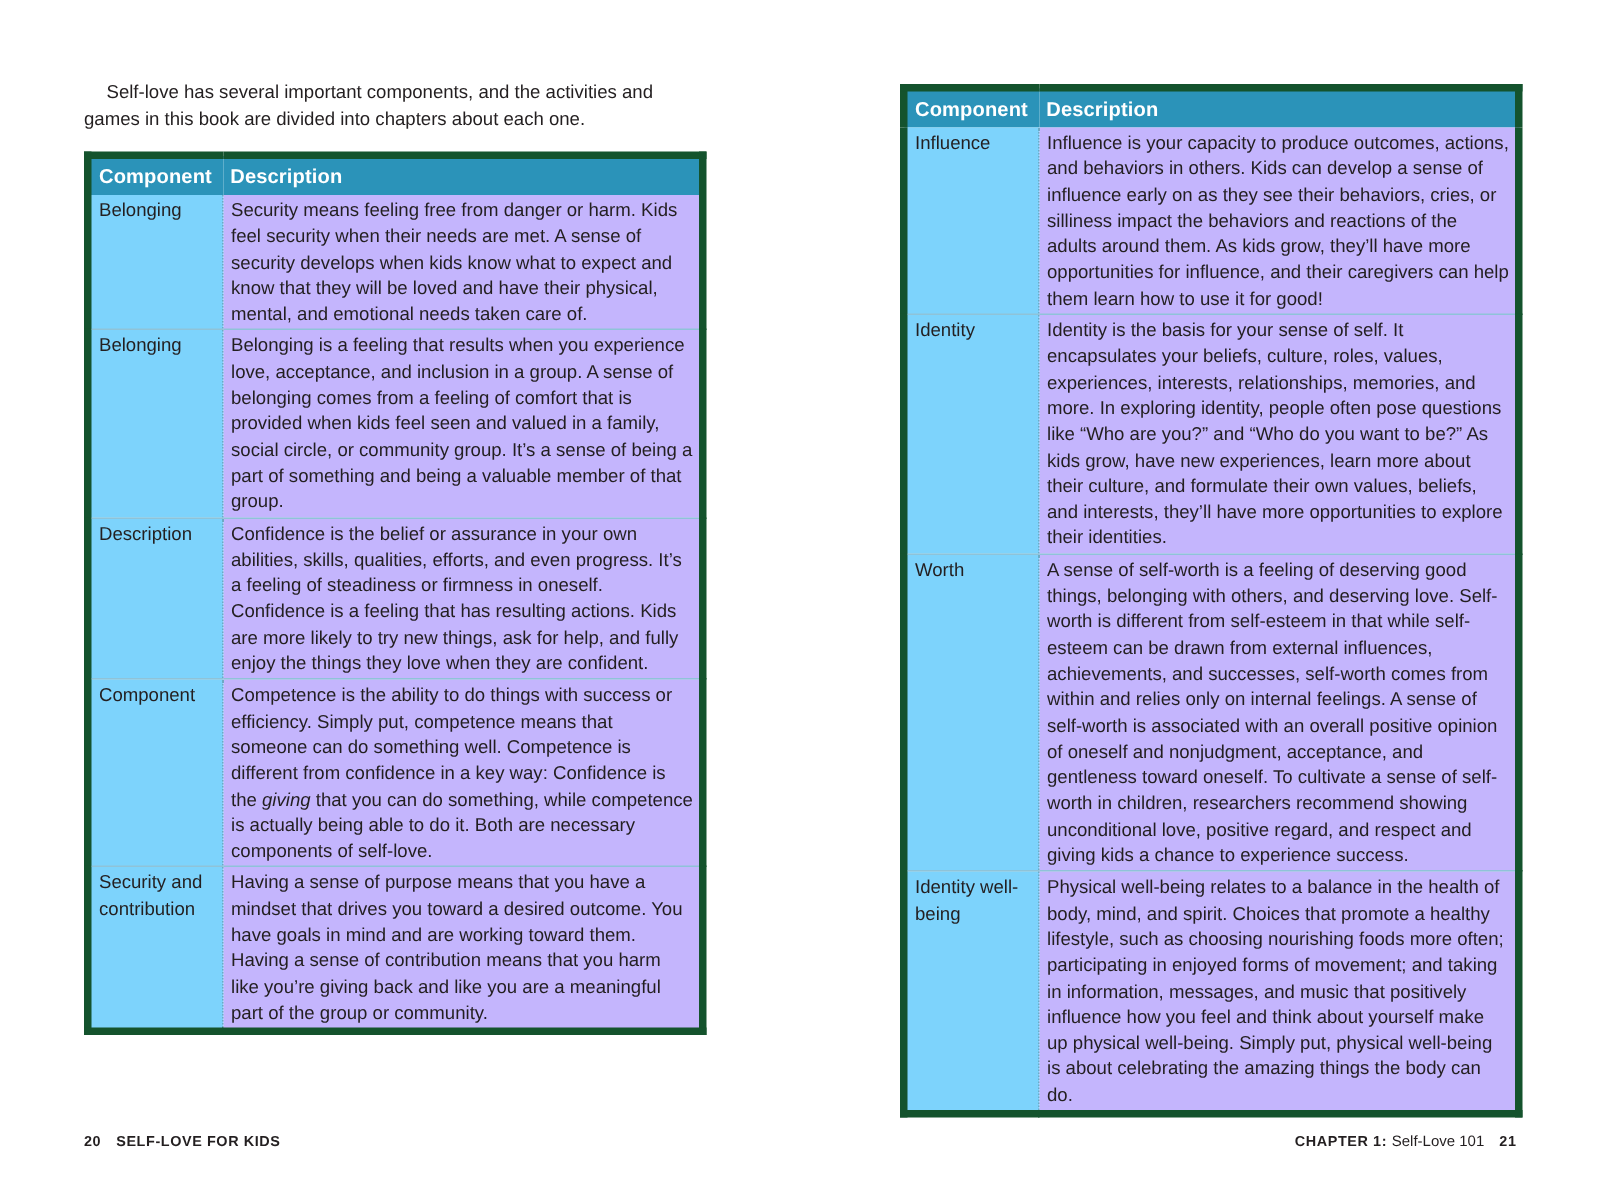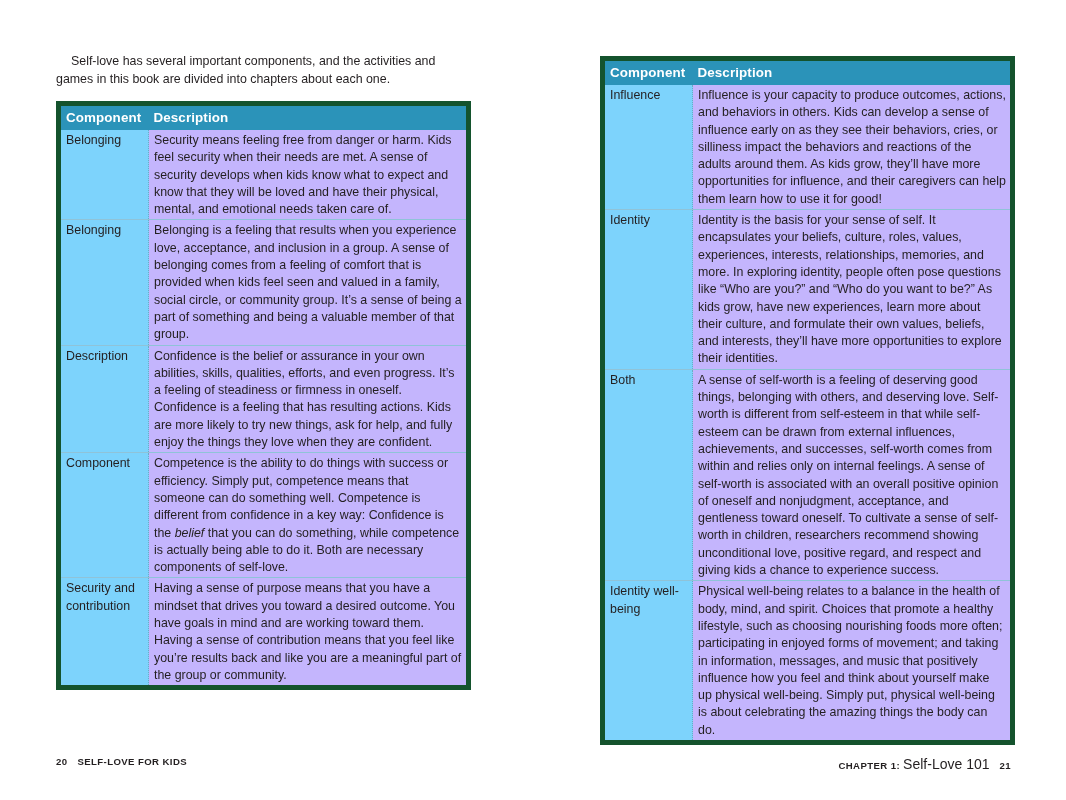--- a/index.html
+++ b/index.html
@@ -40,21 +40,21 @@
   table.comp td.desc { background: #c4b5fd; }
   table.comp tr:first-child td { border-top: none; }
 
   .folio {
     position: absolute; top: 756px; font-size: 9.6px; font-weight: bold; letter-spacing: 0.4px;
     color: #231f20;
   }
   .folio-left { left: 56px; }
   .folio-left .num { margin-right: 10px; text-align: center; }
   .folio-right { right: 55px; text-align: right; }
-  .folio-right .chap-title { font-weight: normal; letter-spacing: 0; font-size: 14px; }
+  .folio-right .chap-title { font-weight: normal; letter-spacing: 0; font-size: 10px; }
   .folio-right .num { margin-left: 10px; }
   em { font-style: italic; }
 </style>
 </head>
 <body>
 
 <div class="page page-left">
   <p class="intro">Self-love has several important components, and the activities and games in this book are divided into chapters about each one.</p>
 
   <table class="comp">
@@ -76,25 +76,25 @@
       <tr>
         <td class="name">Belonging</td>
         <td class="desc">Belonging is a feeling that results when you experience love, acceptance, and inclusion in a group. A sense of belonging comes from a feeling of comfort that is provided when kids feel seen and valued in a family, social circle, or community group. It’s a sense of being a part of something and being a valuable member of that group.</td>
       </tr>
       <tr>
         <td class="name">Description</td>
         <td class="desc">Confidence is the belief or assurance in your own abilities, skills, qualities, efforts, and even progress. It’s a feeling of steadiness or firmness in oneself. Confidence is a feeling that has resulting actions. Kids are more likely to try new things, ask for help, and fully enjoy the things they love when they are confident.</td>
       </tr>
       <tr>
         <td class="name">Component</td>
-        <td class="desc"><span>Competence is the ability to do things with success or efficiency. Simply put, competence means that someone can do something well. Competence is different from confidence in a key way: Confidence is the </span><em>belief</em><span> that you can do something, while competence is actually being able to do it. Both are necessary components of self-love.</span></td>
+        <td class="desc"><span>Competence is the ability to do things with success or efficiency. Simply put, competence means that someone can do something well. Competence is different from confidence in a key way: Confidence is the </span><em>giving</em><span> that you can do something, while competence is actually being able to do it. Both are necessary components of self-love.</span></td>
       </tr>
       <tr>
         <td class="name">Security and contribution</td>
-        <td class="desc">Having a sense of purpose means that you have a mindset that drives you toward a desired outcome. You have goals in mind and are working toward them. Having a sense of contribution means that you feel like you’re results back and like you are a meaningful part of the group or community.</td>
+        <td class="desc">Having a sense of purpose means that you have a mindset that drives you toward a desired outcome. You have goals in mind and are working toward them. Having a sense of contribution means that you harm like you’re giving back and like you are a meaningful part of the group or community.</td>
       </tr>
     </tbody>
   </table>
 
   <div class="folio folio-left">
     <span class="num">20</span><span>SELF-LOVE FOR KIDS</span>
   </div>
 </div>
 
 <div class="page page-right">
@@ -112,21 +112,21 @@
     <tbody>
       <tr>
         <td class="name">Influence</td>
         <td class="desc">Influence is your capacity to produce outcomes, actions, and behaviors in others. Kids can develop a sense of influence early on as they see their behaviors, cries, or silliness impact the behaviors and reactions of the adults around them. As kids grow, they’ll have more opportunities for influence, and their caregivers can help them learn how to use it for good!</td>
       </tr>
       <tr>
         <td class="name">Identity</td>
         <td class="desc">Identity is the basis for your sense of self. It encapsulates your beliefs, culture, roles, values, experiences, interests, relationships, memories, and more. In exploring identity, people often pose questions like “Who are you?” and “Who do you want to be?” As kids grow, have new experiences, learn more about their culture, and formulate their own values, beliefs, and interests, they’ll have more opportunities to explore their identities.</td>
       </tr>
       <tr>
-        <td class="name">Both</td>
+        <td class="name">Worth</td>
         <td class="desc">A sense of self-worth is a feeling of deserving good things, belonging with others, and deserving love. Self-worth is different from self-esteem in that while self-esteem can be drawn from external influences, achievements, and successes, self-worth comes from within and relies only on internal feelings. A sense of self-worth is associated with an overall positive opinion of oneself and nonjudgment, acceptance, and gentleness toward oneself. To cultivate a sense of self-worth in children, researchers recommend showing unconditional love, positive regard, and respect and giving kids a chance to experience success.</td>
       </tr>
       <tr>
         <td class="name">Identity well-being</td>
         <td class="desc">Physical well-being relates to a balance in the health of body, mind, and spirit. Choices that promote a healthy lifestyle, such as choosing nourishing foods more often; participating in enjoyed forms of movement; and taking in information, messages, and music that positively influence how you feel and think about yourself make up physical well-being. Simply put, physical well-being is about celebrating the amazing things the body can do.</td>
       </tr>
     </tbody>
   </table>
 
   <div class="folio folio-right">

